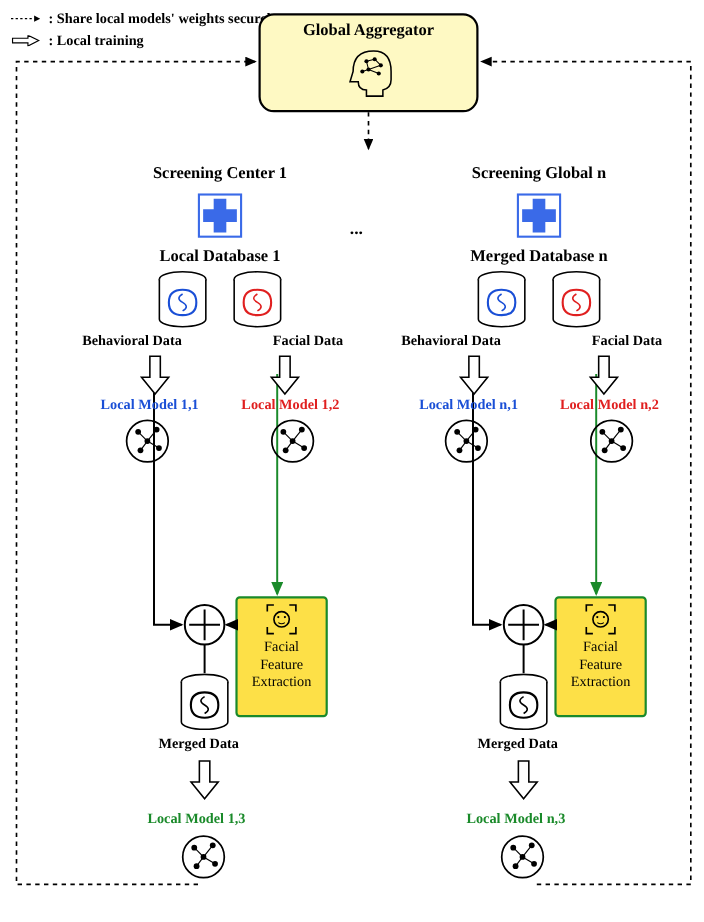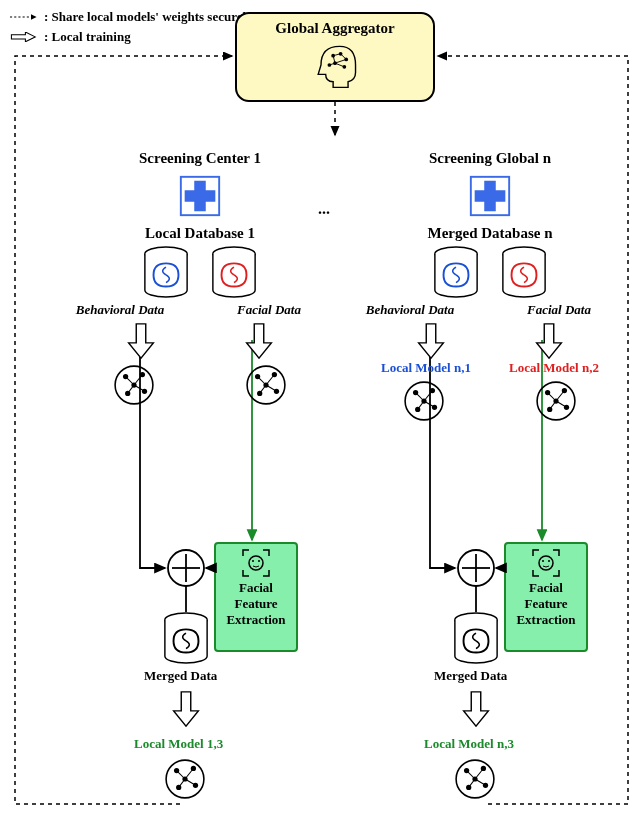--- a/index.html
+++ b/index.html
@@ -62,23 +62,22 @@
     .medical-cross {
       width: 46px; height: 46px; margin: 6px 0;
     }
 
     .db-row {
       display: flex; gap: 20px; justify-content: center; margin-top: 4px;
     }
     .db-cyl { width: 48px; height: 54px; }
 
     .data-label-row {
-      display: flex; gap: 29px; justify-content: flex-start; margin-top: 2px;
+      display: flex; gap: 29px; justify-content: space-between; margin-top: 2px;
       width: 100%;
-      font-style: italic;
     }
     .data-label { font-size: 13px; font-weight: bold; width: 120px; text-align: center; }
 
     .arrow-down-row {
       display: flex; gap: 90px; justify-content: center; margin-top: 4px;
     }
     .hollow-arrow-down { width: 28px; height: 38px; }
 
     .model-label-row {
       display: flex; gap: 18px; justify-content: center;
@@ -91,29 +90,29 @@
     .network-row {
       display: flex; gap: 90px; justify-content: center; margin-top: 4px;
     }
     .network-icon { width: 42px; height: 42px; }
 
     .facial-box {
       position: absolute;
       width: 84px;
       height: 110px;
       border: 2px solid #1a8a2a;
-      background: #86efac;
+      background: #fde047;
       border-radius: 4px;
       display: flex;
       flex-direction: column;
       align-items: center;
       justify-content: flex-start;
       padding: 4px;
       font-size: 13px;
-      font-weight: bold;
+      font-weight: normal;
       color: #000;
       text-align: center;
     }
     .facial-box .face-icon { width: 30px; height: 30px; margin-bottom: 2px; }
 
     .merge-symbol {
       position: absolute;
       width: 40px; height: 40px;
     }
     .merged-cyl {
@@ -244,20 +243,24 @@
     <div class="data-label">Facial Data</div>
   </div>
   <div class="arrow-down-row">
     <svg class="hollow-arrow-down" viewBox="0 0 28 40">
         <path d="M9,2 H19 V22 H27 L14,38 L1,22 H9 Z" fill="white" stroke="black" stroke-width="1.5"></path>
       </svg>
     <svg class="hollow-arrow-down" viewBox="0 0 28 40">
         <path d="M9,2 H19 V22 H27 L14,38 L1,22 H9 Z" fill="white" stroke="black" stroke-width="1.5"></path>
       </svg>
   </div>
+  <div class="model-label-row">
+    <div class="model-label blue">Local Model 1,1</div>
+    <div class="model-label red">Local Model 1,2</div>
+  </div>
   <div class="network-row">
     <svg class="network-icon" viewBox="0 0 40 40">
         <circle cx="20" cy="20" r="18" fill="none" stroke="black" stroke-width="1.5"></circle>
         <circle cx="12" cy="12" r="2.5" fill="black"></circle>
         <circle cx="28" cy="10" r="2.5" fill="black"></circle>
         <circle cx="30" cy="26" r="2.5" fill="black"></circle>
         <circle cx="14" cy="28" r="2.5" fill="black"></circle>
         <circle cx="20" cy="20" r="2.5" fill="black"></circle>
         <line x1="12" y1="12" x2="20" y2="20" stroke="black"></line>
         <line x1="28" y1="10" x2="20" y2="20" stroke="black"></line>

